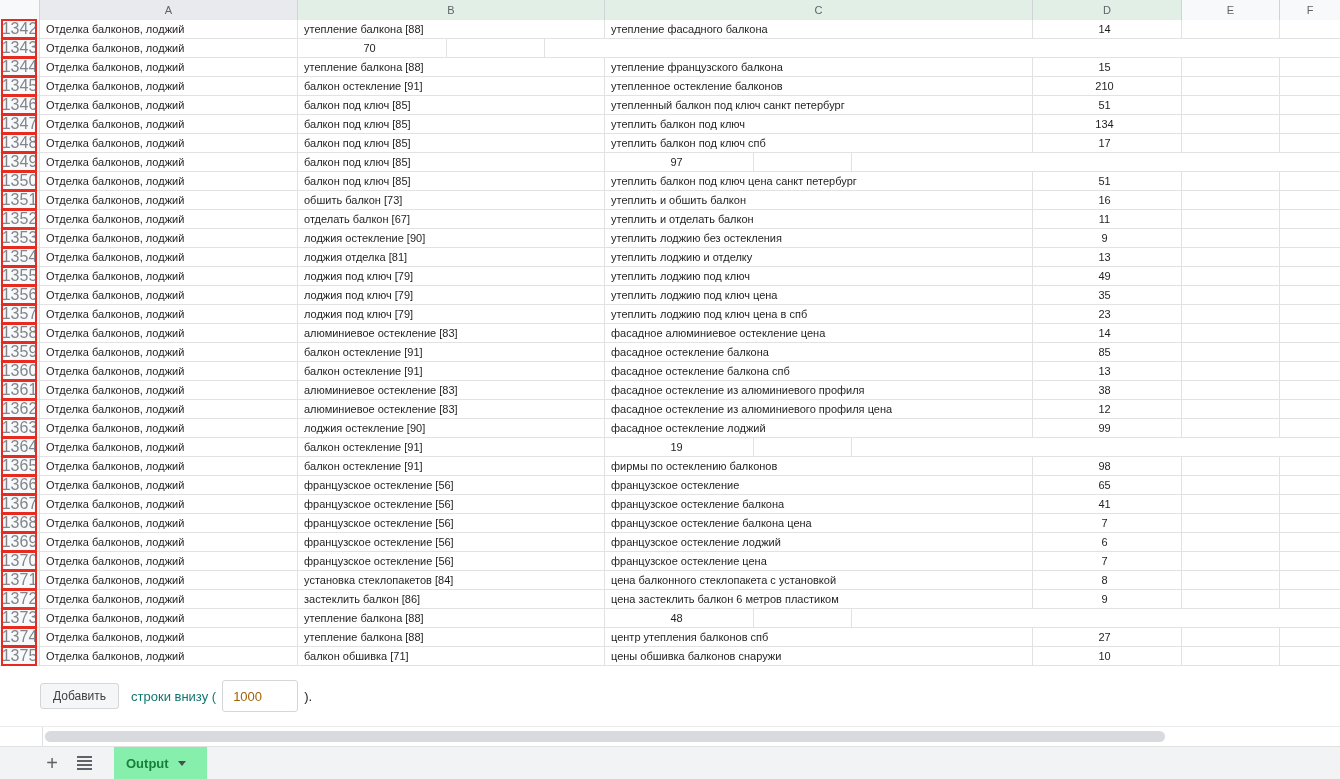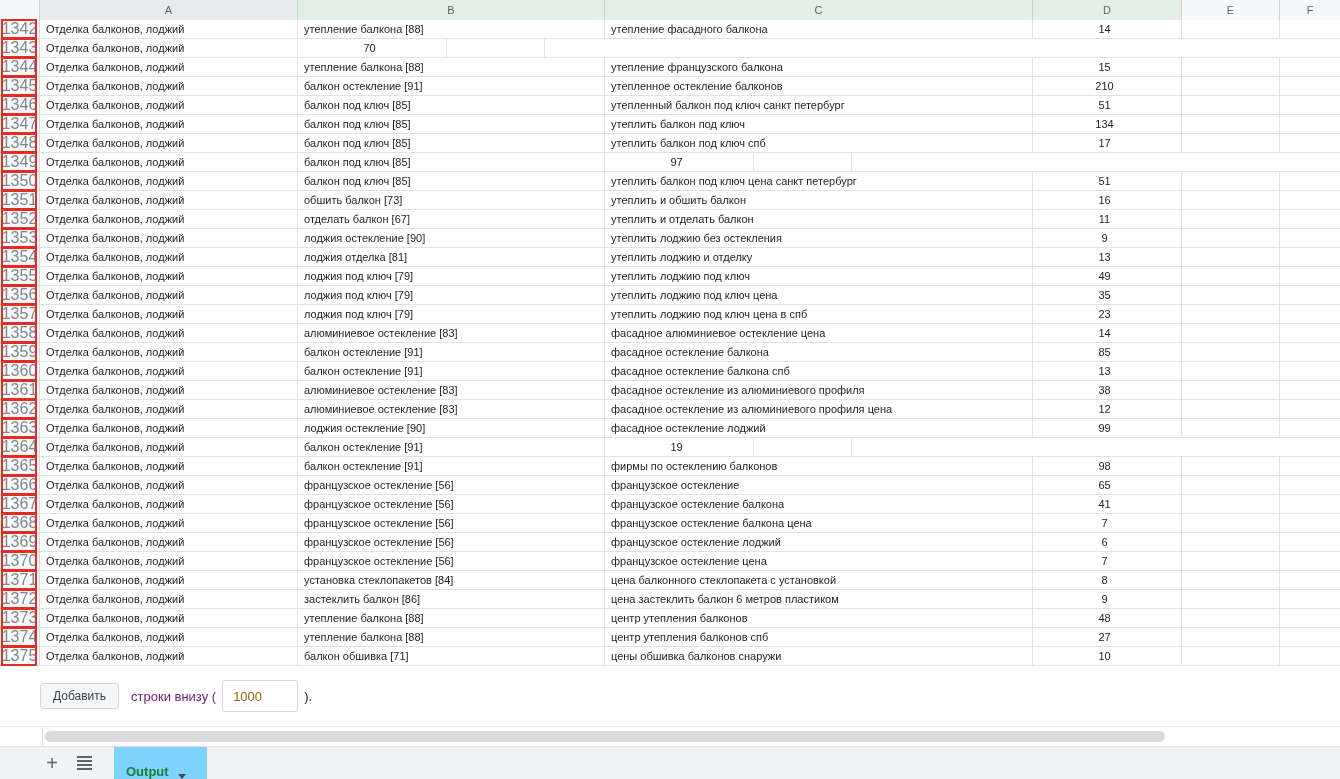--- a/index.html
+++ b/index.html
@@ -48,21 +48,21 @@
   
   .addrow-bar {
     position: absolute; top: 666px; left: 0; width: 1240px; height: 60px;
     background: #fff; display: flex; align-items: center; padding-left: 40px;
   }
   .addrow-btn {
     height: 26px; padding: 0 12px; font-size: 12px; color: #3c4043;
     background: #f5f6f7; border: 1px solid #d4d6d9; border-radius: 3px;
     font-family: "Liberation Sans", sans-serif; cursor: pointer;
   }
-  .addrow-text { font-size: 13px; color: #701a75; margin-left: 12px; }
+  .addrow-text { font-size: 13px; color: #0f766e; margin-left: 12px; }
   .addrow-input {
     width: 76px; height: 32px; margin-left: 6px; padding: 0 10px;
     font-size: 13px; color: #a16207; border: 1px solid #d4d6d9; border-radius: 3px;
     font-family: "Liberation Sans", sans-serif; background: #fff;
   }
   .addrow-after { font-size: 13px; color: #202124; margin-left: 6px; }
 
   
   .hscroll {
     position: absolute; top: 726px; left: 0; width: 1340px; height: 20px;
@@ -87,22 +87,22 @@
     width: 32px; display: flex; align-items: center; justify-content: center;
     cursor: pointer; color: #5f6368;
   }
   .icon-btn:first-child { margin-left: 36px; }
   .plus-glyph { font-size: 20px; line-height: 20px; color: #5f6368; }
   .menu-glyph {
     width: 15px; height: 14px;
     background-image: repeating-linear-gradient(to bottom, #5f6368 0, #5f6368 2px, transparent 2px, transparent 4px);
   }
   .tab {
-    margin-left: 14px; width: 93px; background: #7dd3fc;
-    display: flex; align-items: flex-end; padding: 0 12px; gap: 9px;
+    margin-left: 14px; width: 93px; background: #86efac;
+    display: flex; align-items: center; padding: 0 12px; gap: 9px;
     cursor: pointer;
   }
   .tab-label { font-size: 13px; font-weight: bold; color: #188038; }
   .caret {
     width: 0; height: 0; border-left: 4px solid transparent;
     border-right: 4px solid transparent; border-top: 5px solid #474d51;
   }
 </style>
 </head>
 <body>
@@ -517,21 +517,20 @@
     <div class="cell w-f cf"></div>
   </div>
 
   <div class="row">
     <div class="rownum w-rn">
       <span class="rn-text">1373</span>
       <span class="redbox"></span>
     </div>
     <div class="cell w-a ca">Отделка балконов, лоджий</div>
     <div class="cell w-b cb">утепление балкона [88]</div>
-    <div class="cell w-c cc">центр утепления балконов</div>
     <div class="cell w-d num cd">48</div>
     <div class="cell w-e ce"></div>
     <div class="cell w-f cf"></div>
   </div>
 
   <div class="row">
     <div class="rownum w-rn">
       <span class="rn-text">1374</span>
       <span class="redbox"></span>
     </div>

